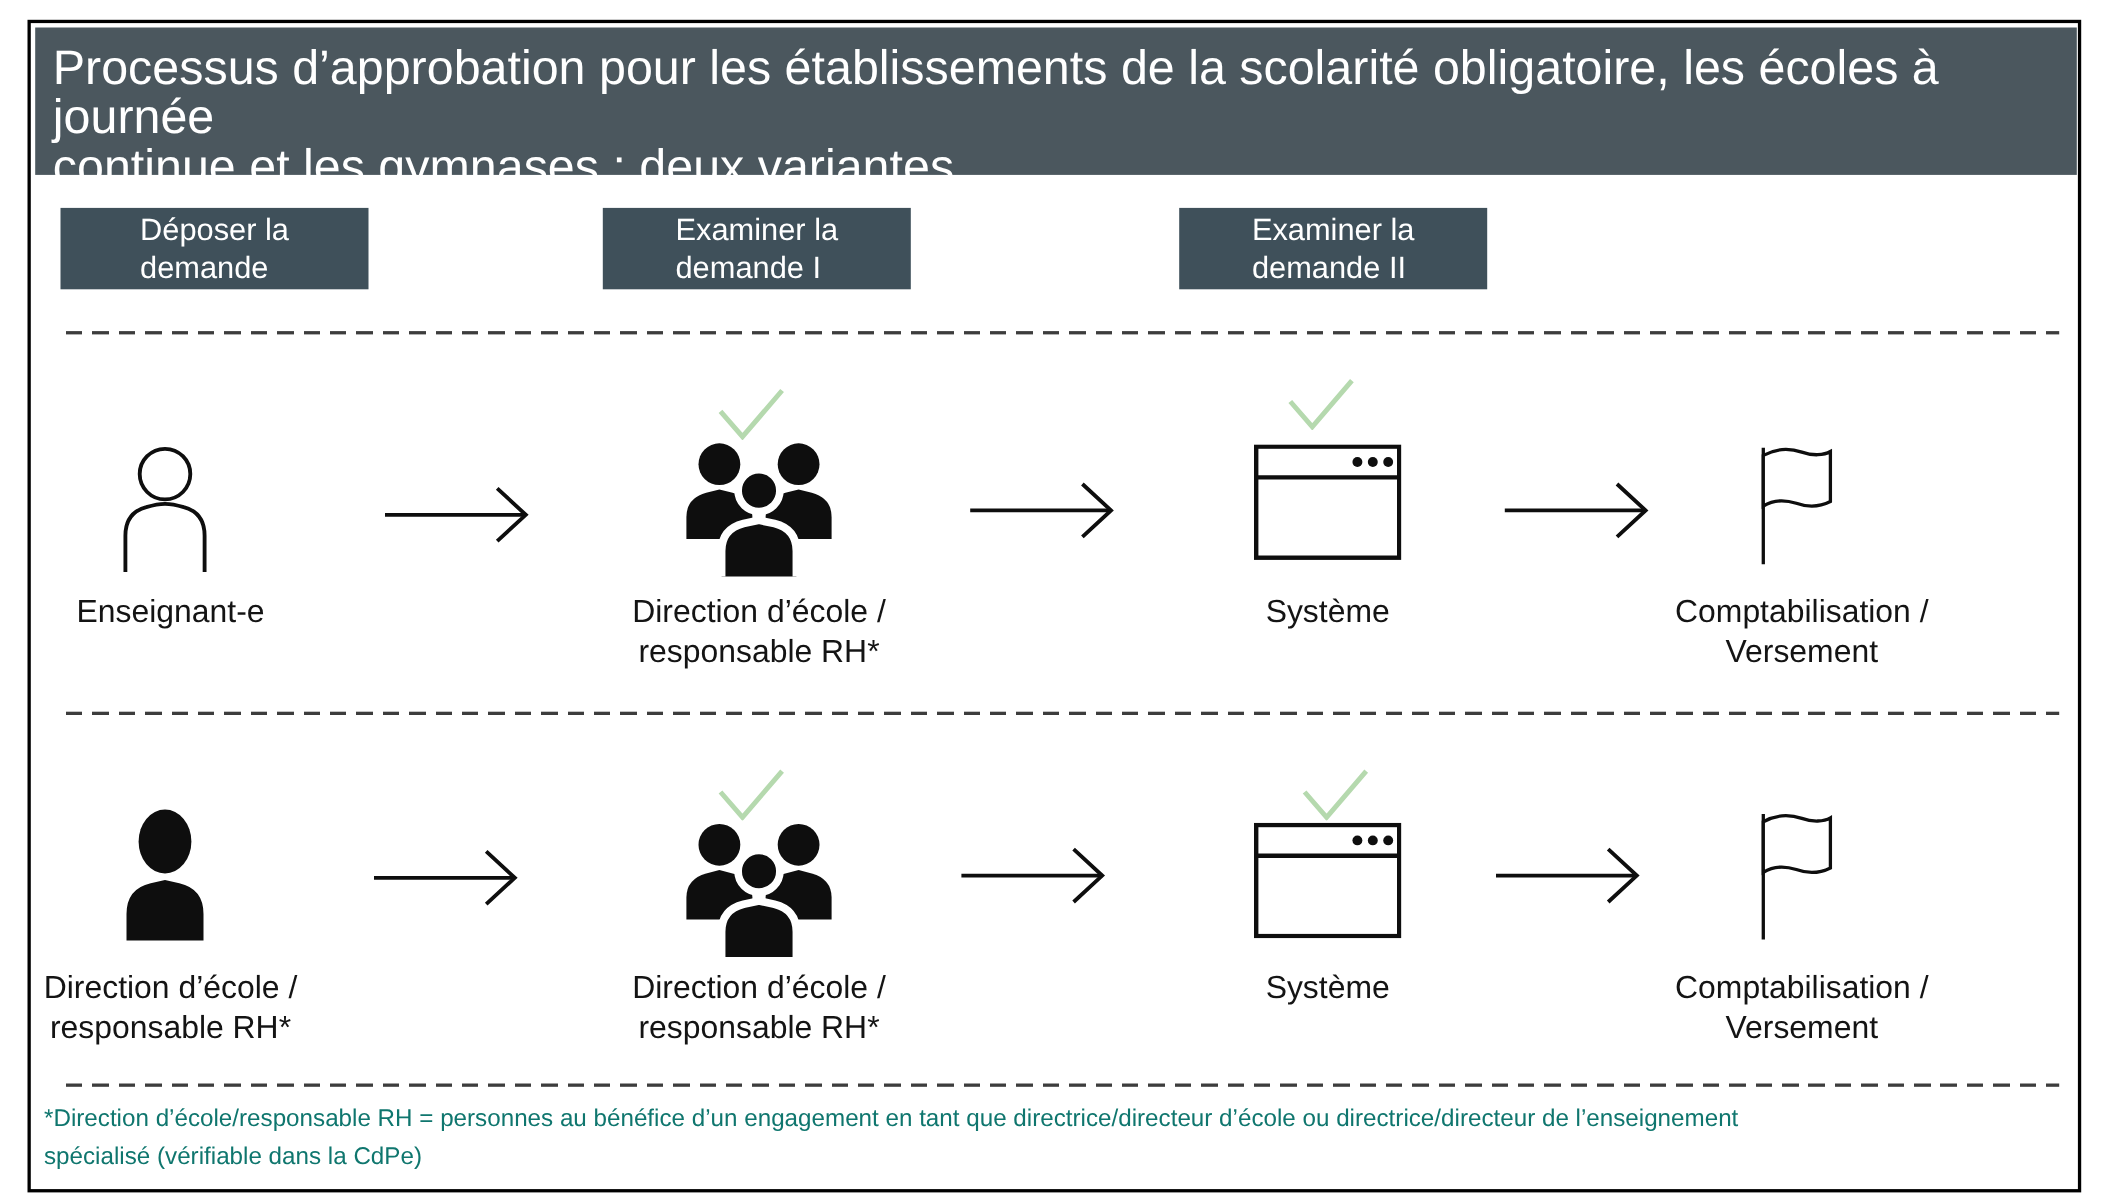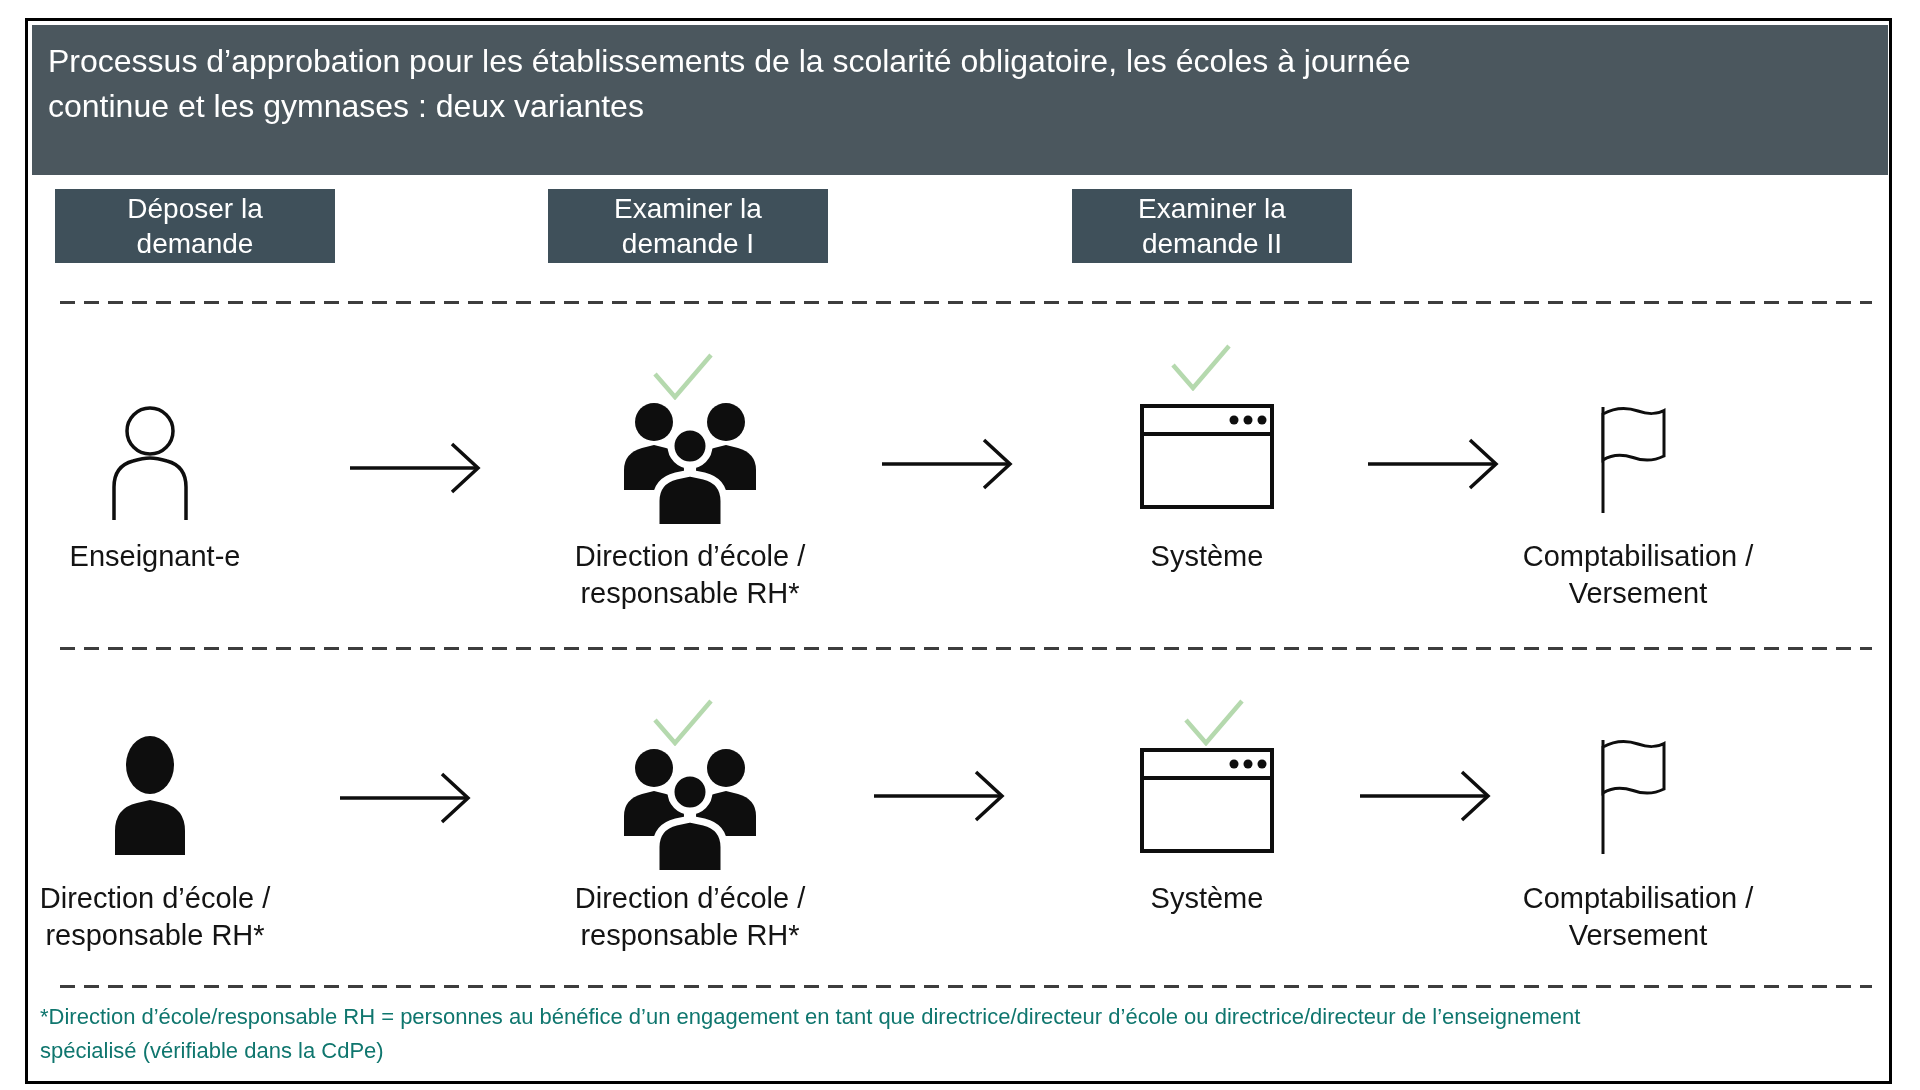--- a/index.html
+++ b/index.html
@@ -17,29 +17,29 @@
     position:relative;width:1920px;height:1090px;overflow:hidden;
     background:var(--page-bg);
     font-family:"Liberation Sans","DejaVu Sans",sans-serif;
     color:var(--ink);
   }
   .frame{
     position:absolute;left:25px;top:18px;width:1867px;height:1066px;
     border:3px solid var(--border);box-sizing:border-box;background:transparent;
   }
   .title-bar{
-    position:absolute;left:32px;top:25px;width:1856px;height:150px;
+    position:absolute;left:32px;top:25px;width:1856px;height:134px;
     background:var(--title-bar);color:var(--bar-text);
-    font-size:32px;line-height:45px;white-space:pre-line;
+    font-size:44px;line-height:45px;white-space:pre-line;
     padding:14px 0 0 16px;box-sizing:border-box;
   }
   .phase-box{
     position:absolute;top:189px;height:74px;width:280px;
     background:var(--phase-box);color:var(--bar-text);
-    display:flex;align-items:center;justify-content:center;text-align:center;
+    display:flex;align-items:center;justify-content:center;text-align:left;
     font-size:28px;line-height:35px;white-space:pre-line;
   }
   #phase-1{left:55px;}
   #phase-2{left:548px;}
   #phase-3{left:1072px;}
   .dashline{
     position:absolute;left:60px;width:1812px;height:3px;
     background:repeating-linear-gradient(90deg,var(--dash) 0 15px,transparent 15px 24px);
   }
   #dash-1{top:301px;}

